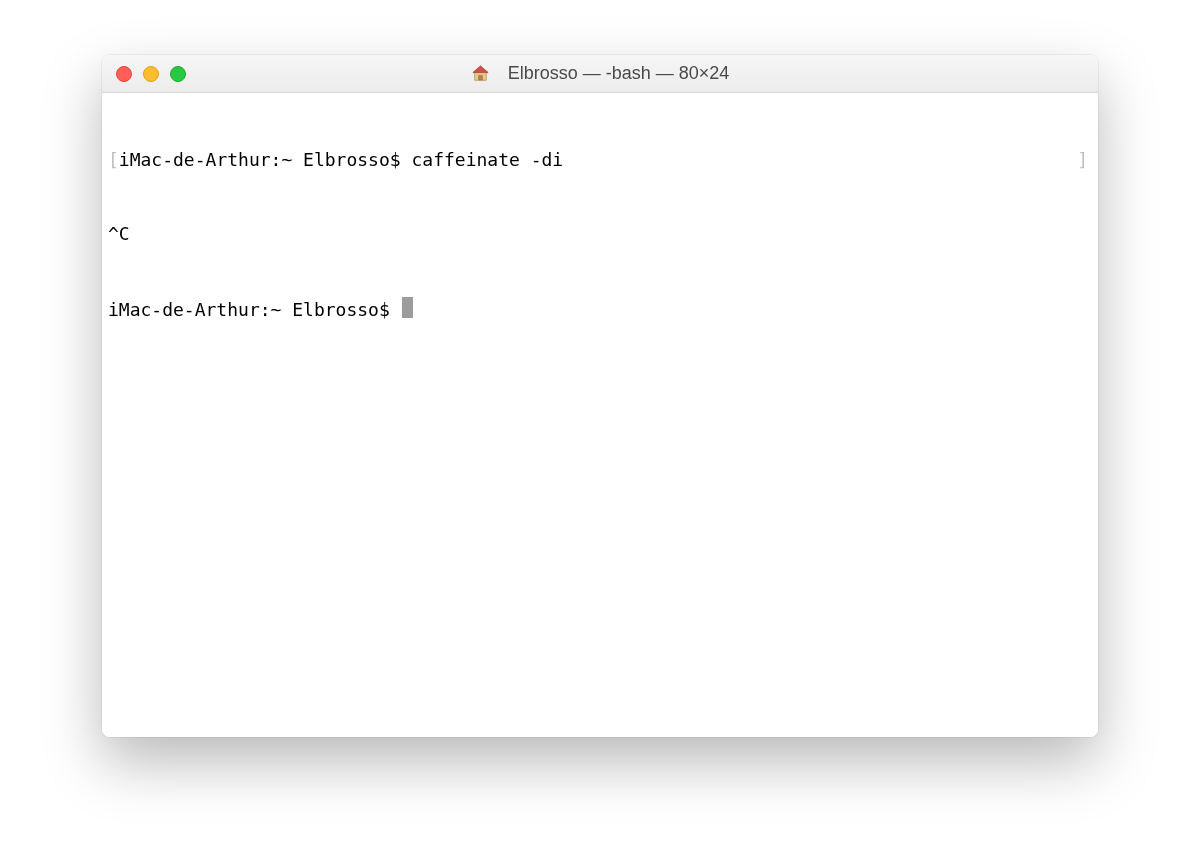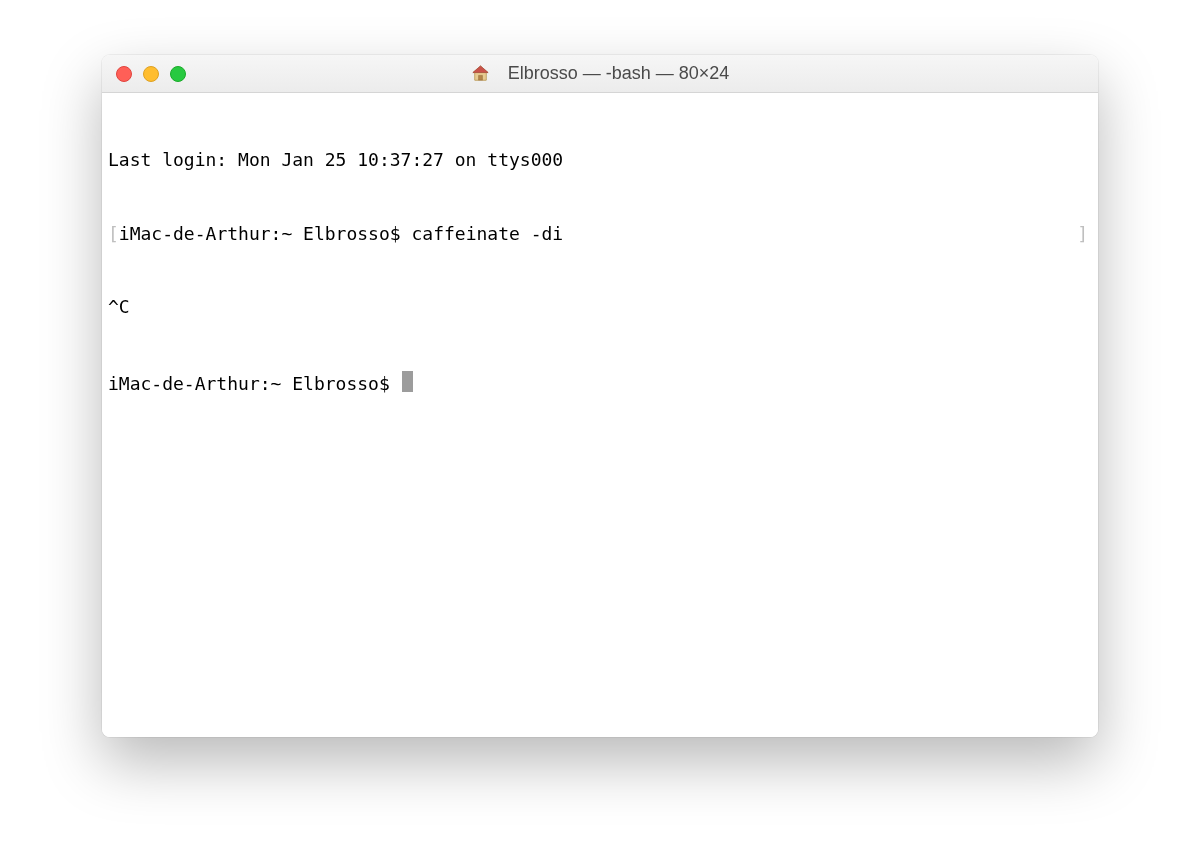--- a/index.html
+++ b/index.html
@@ -133,18 +133,17 @@
           <path d="M10 2 L18 9 L16 9 L16 17 L12 17 L12 12 L8 12 L8 17 L4 17 L4 9 L2 9 Z" fill="#d9b36b" stroke="#b08f4c" stroke-width="0.6"></path>
           <path d="M4 9 L16 9 L16 17 L4 17 Z" fill="#e8cb91" stroke="#b08f4c" stroke-width="0.5"></path>
           <path d="M8 12 L12 12 L12 17 L8 17 Z" fill="#b5854a" stroke="#8a6230" stroke-width="0.5"></path>
           <path d="M10 2 L18 9 L2 9 Z" fill="#c9524a" stroke="#a03d36" stroke-width="0.6"></path>
         </svg>
       </span>
       <span>Elbrosso — -bash — 80×24</span>
     </div>
   </div>
   <div class="terminal-body">
-    <span class="terminal-line">Last login: Mon Jan 25 10:37:27 on ttys000</span>
     <div class="prompt-line"><span class="bracket-dim">[</span><span>iMac-de-Arthur:~ Elbrosso$ </span><span>caffeinate -di</span><span class="right-bracket">]</span></div>
     <span class="terminal-line">^C</span>
     <div class="prompt-line"><span>iMac-de-Arthur:~ Elbrosso$ </span><span class="cursor"></span></div>
   </div>
 </div>
 
 </body></html>

